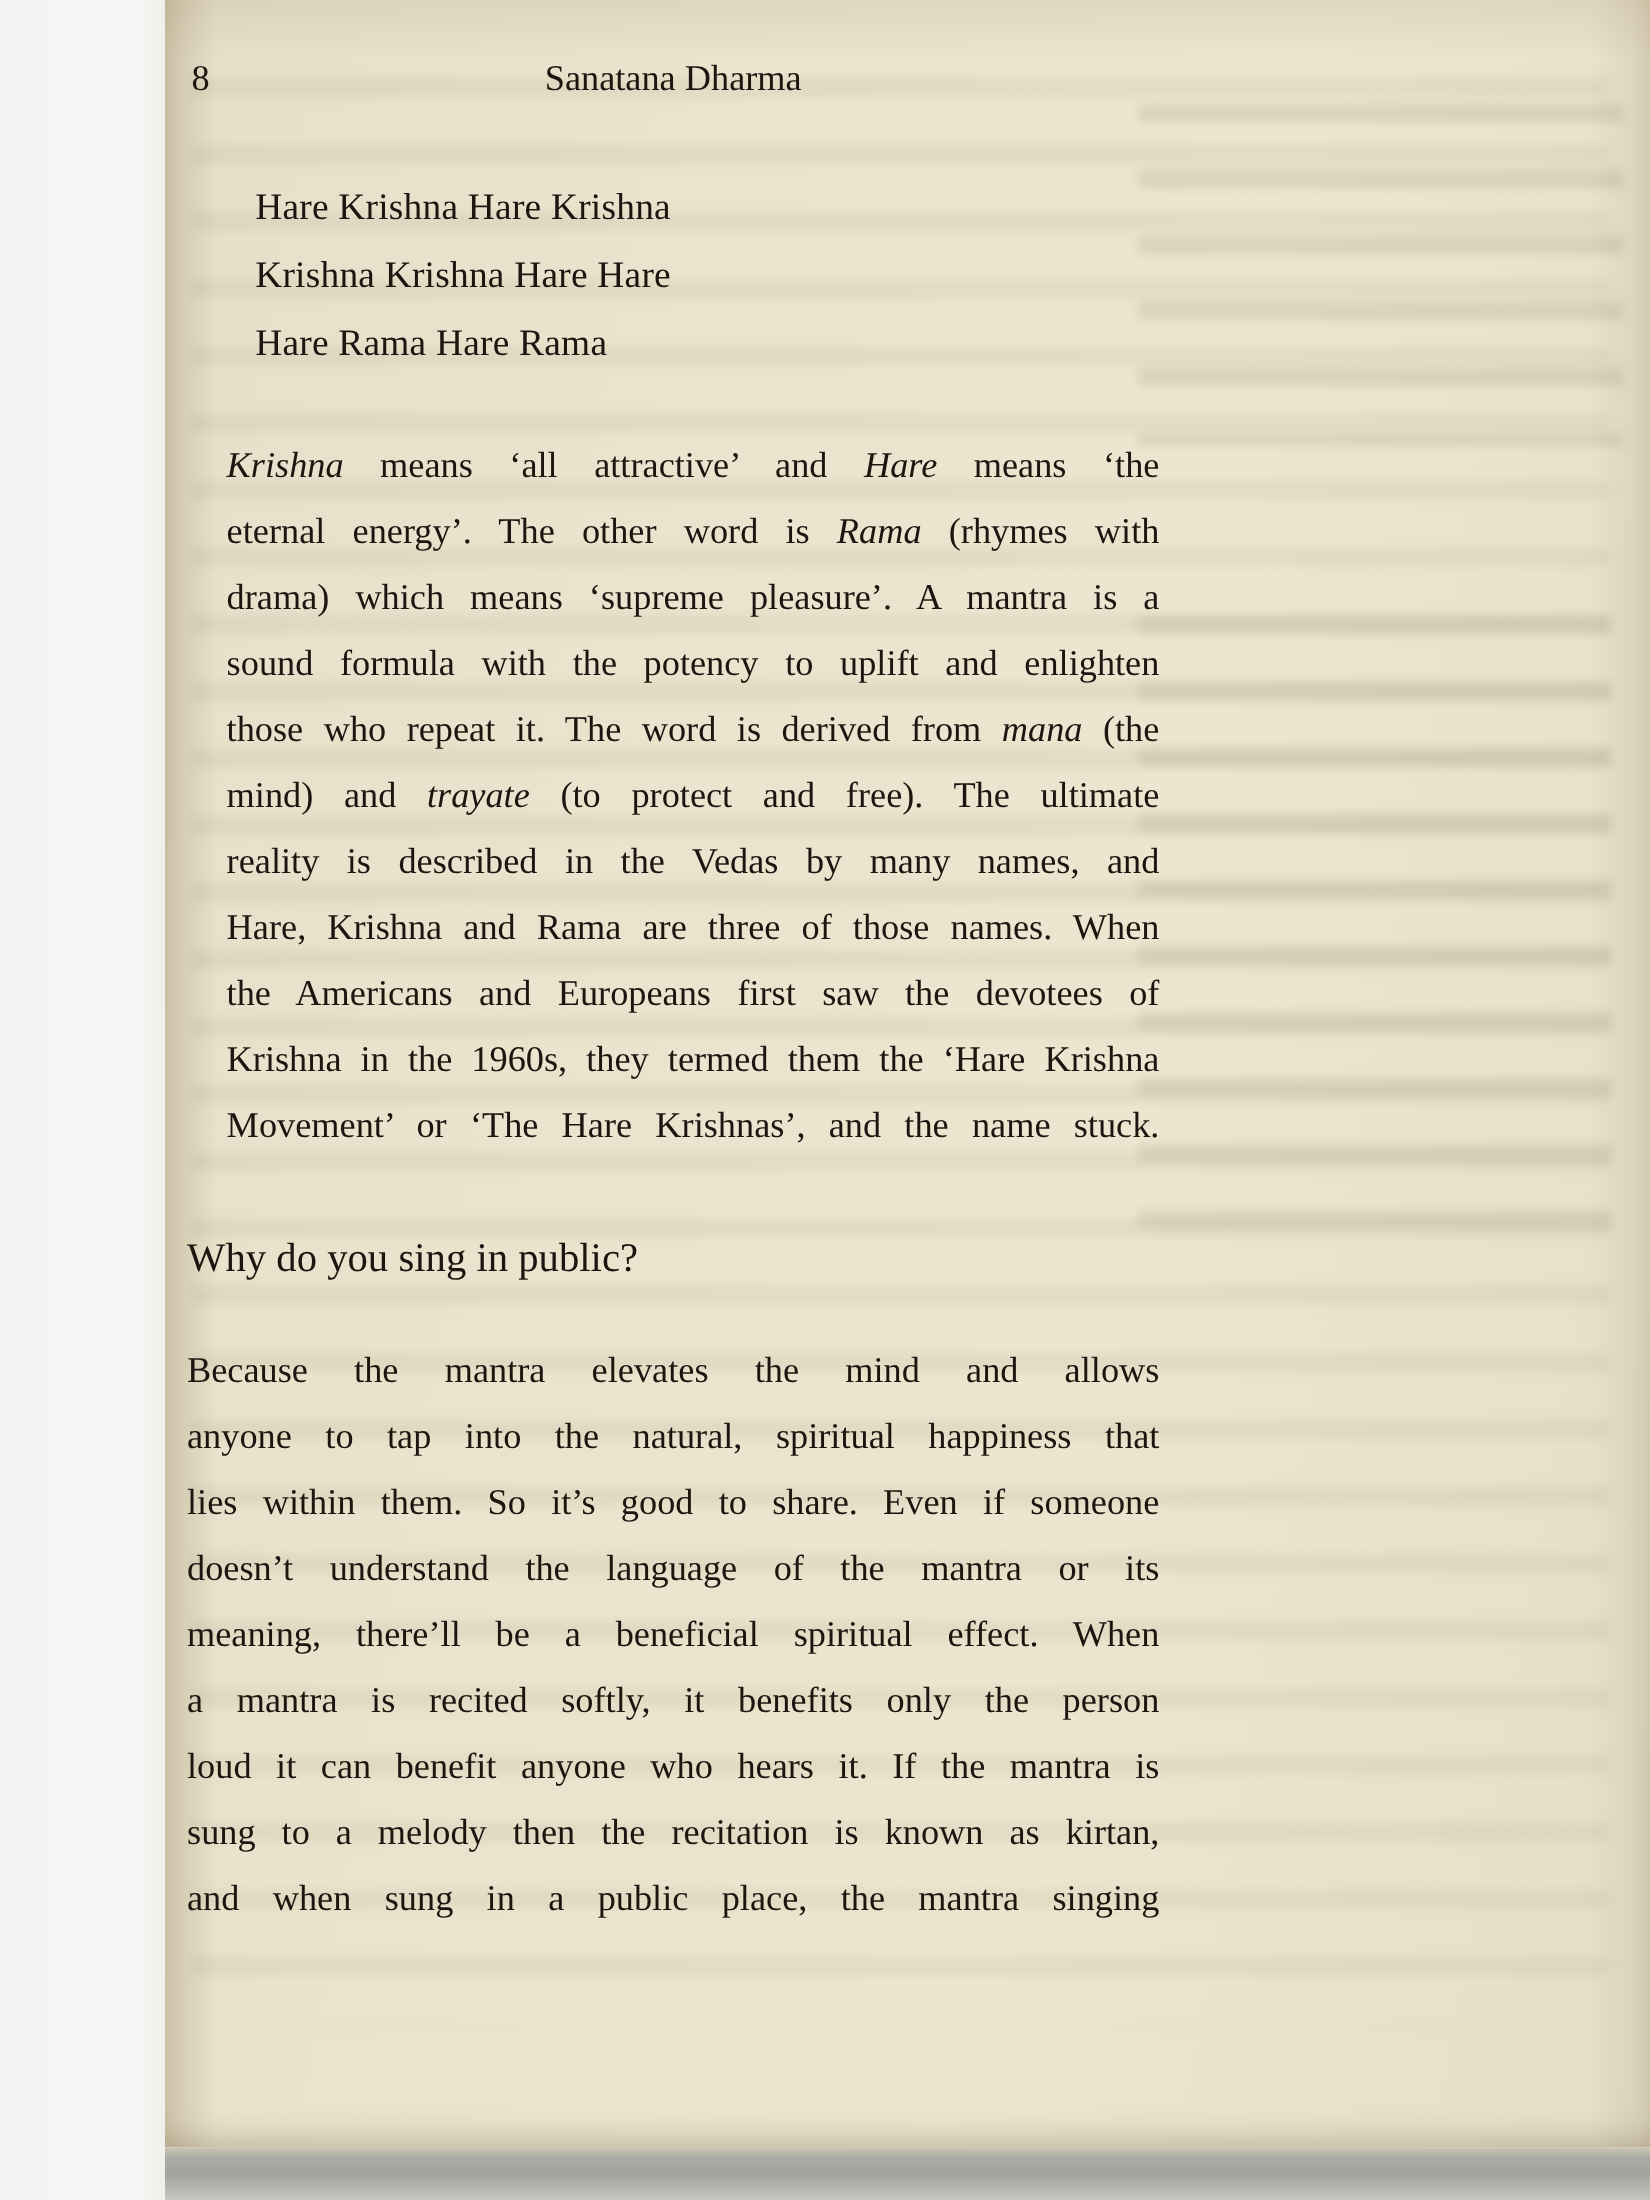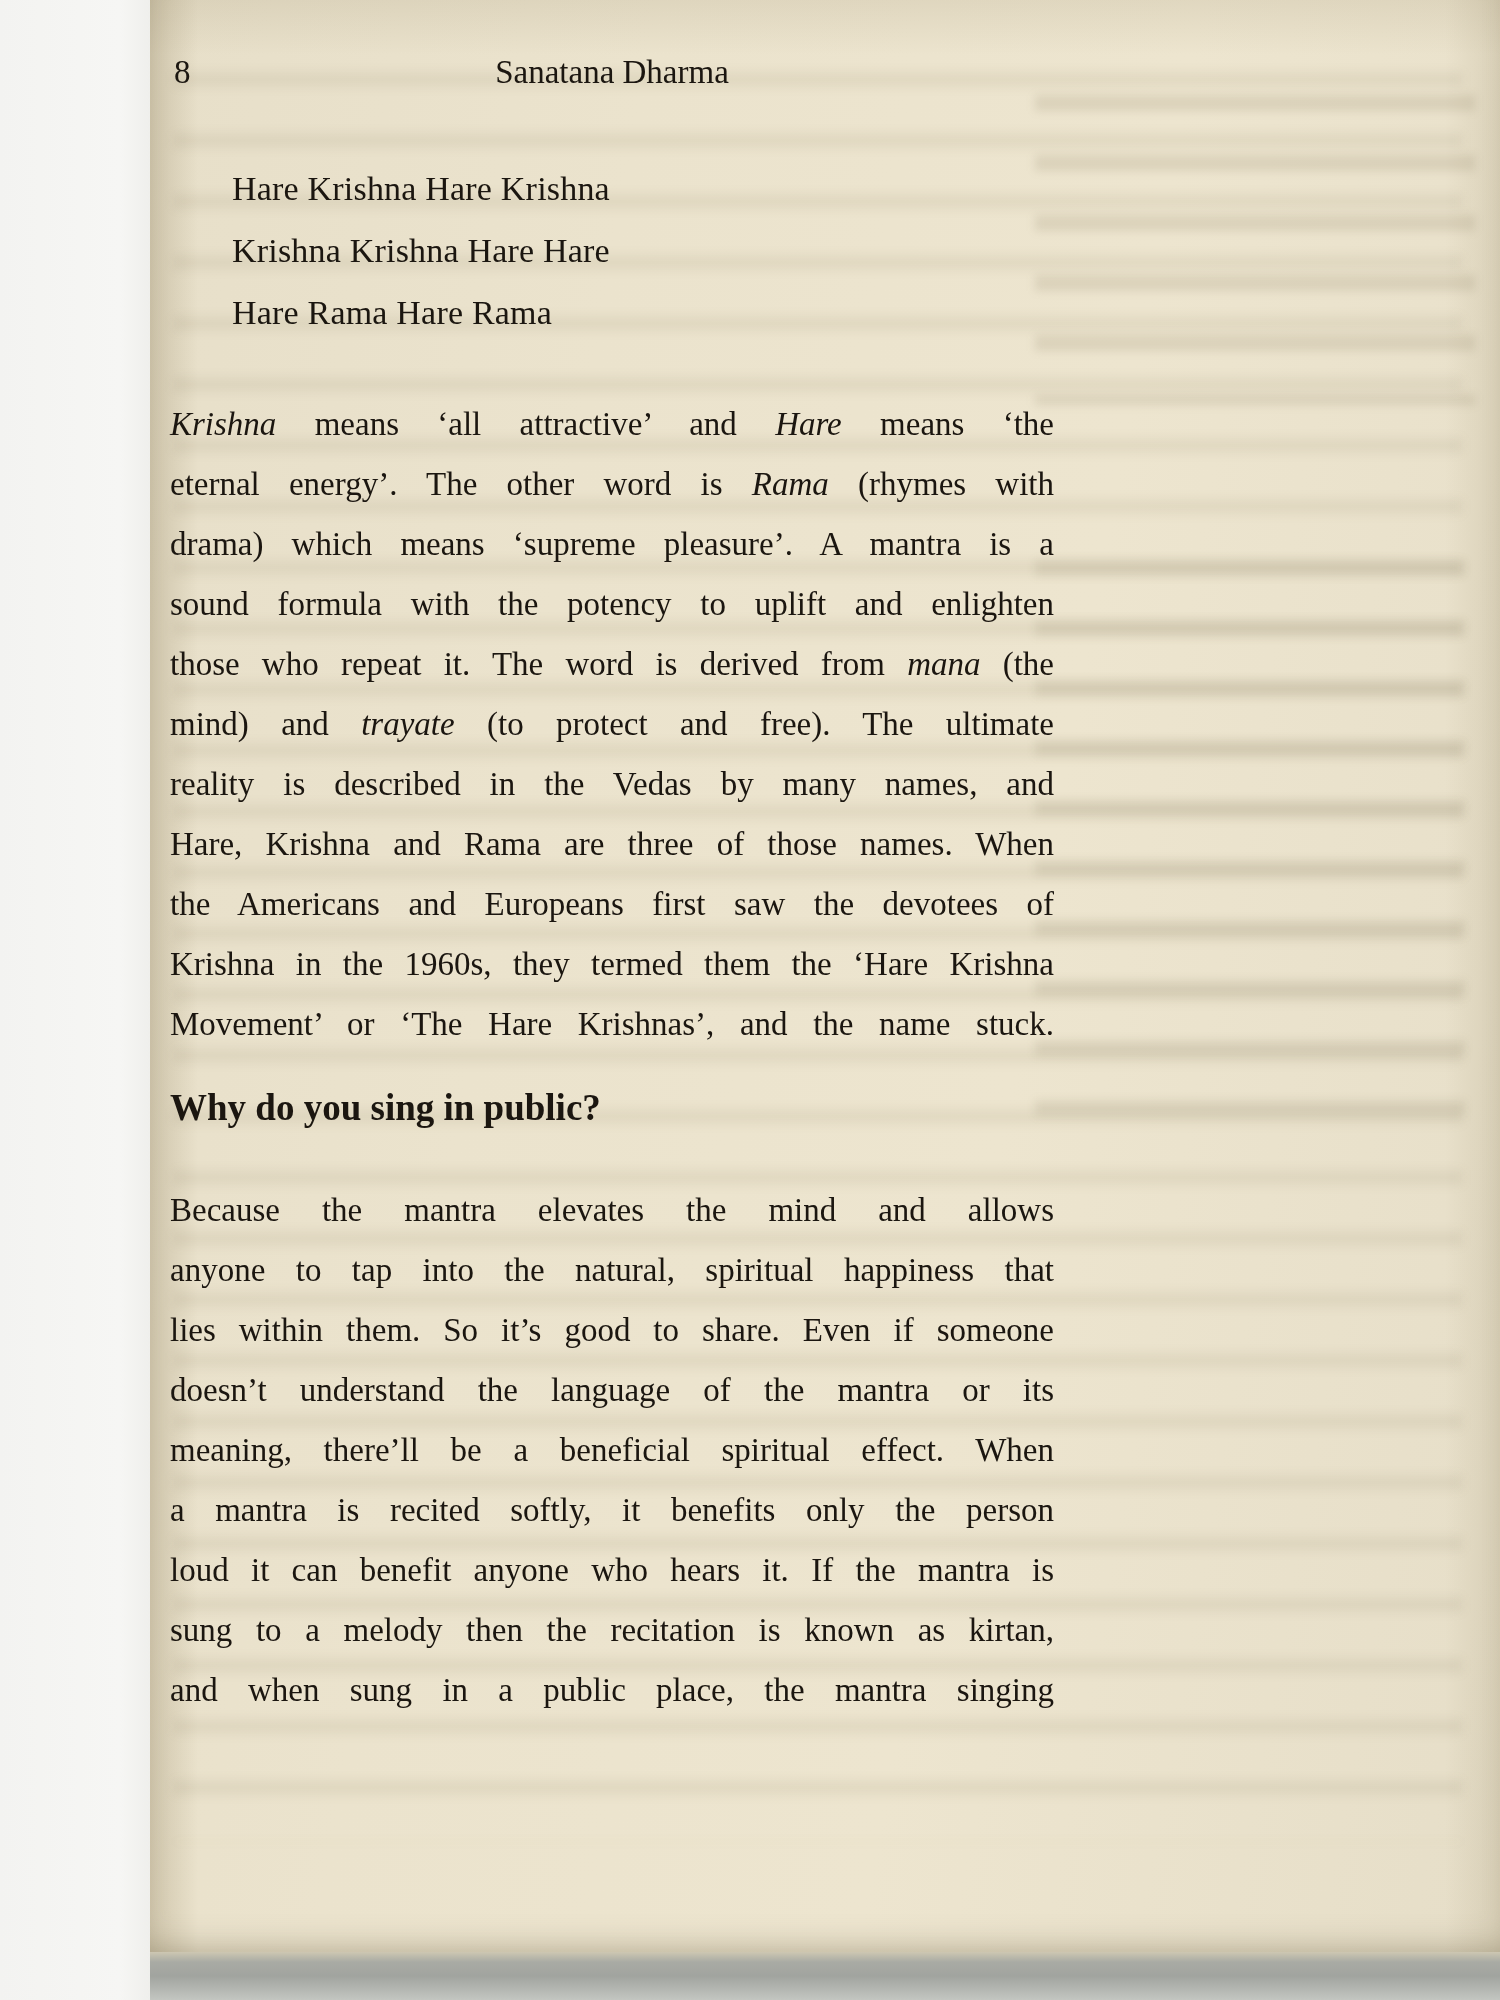--- a/index.html
+++ b/index.html
@@ -83,26 +83,26 @@
     letter-spacing: 0.2px;
   }
   .para {
     font-size: 33px;
     line-height: 60px;
   }
   .para .line {
     text-align: justify;
     text-align-last: justify;
   }
-  .para-1 { margin-top: 50px; }
+  .para-1 { margin-top: 50px; margin-left: 36px; }
   .heading {
-    margin: 26px 0 0 0;
+    margin: 62px 0 0 0;
     font-size: 37px;
     line-height: 56px;
-    font-weight: 700;
+    font-weight: 400;
   }
   .para-2 { margin-top: 44px; }
 </style>
 </head>
 <body>
 
 <div class="scan">
 
   <div class="page">
 

